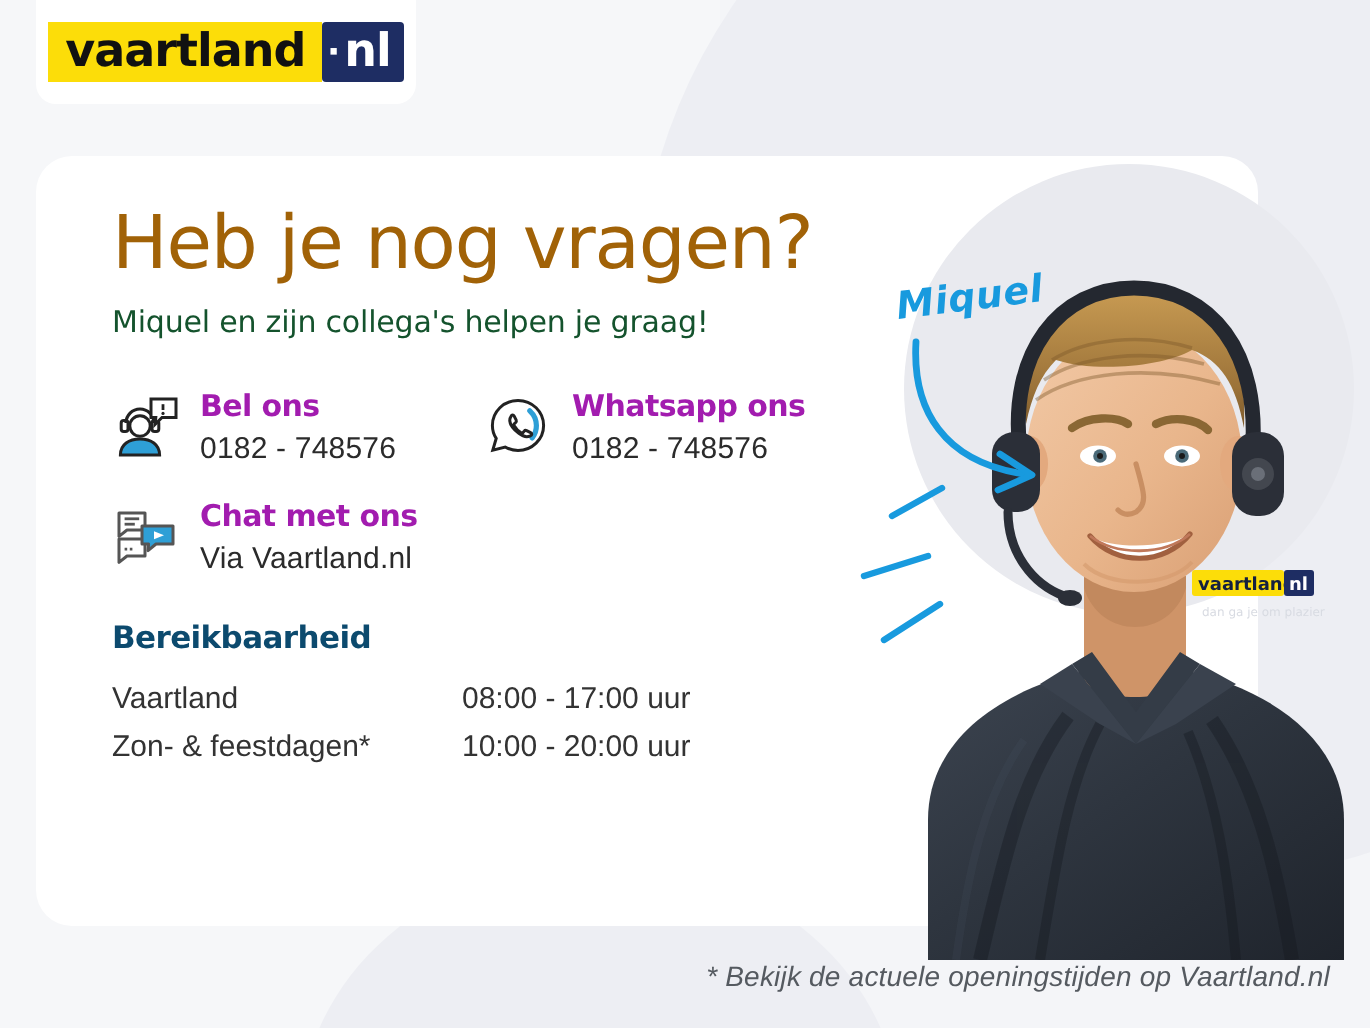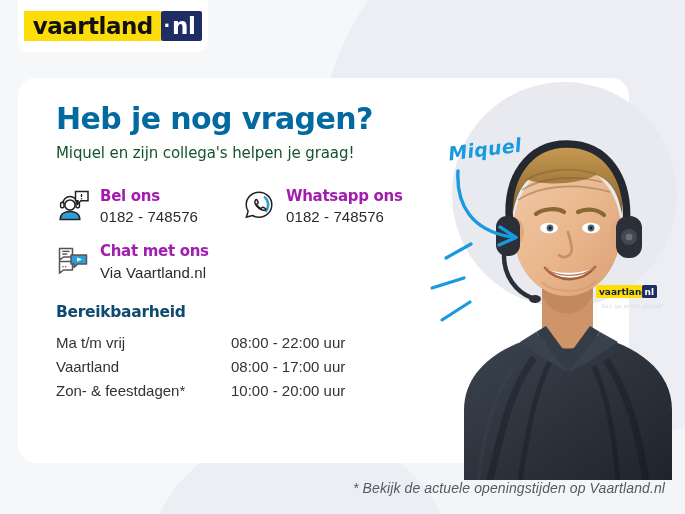--- a/index.html
+++ b/index.html
@@ -104,23 +104,23 @@
   }
 
   #card-inner {
     position: absolute;
     left: 38px; top: 24px;
     width: 400px;
   }
 
   #page-title {
     font-family: "DejaVu Sans", sans-serif;
-    font-size: 30px;
-    font-weight: bold;
-    color: #0369a1;
+    font-size: 37px;
+    font-weight: normal;
+    color: #a16207;
     letter-spacing: -0.6px;
     line-height: 1.1;
   }
   #page-subtitle {
     font-family: "DejaVu Sans", sans-serif;
     font-size: 15px;
     color: #14532d;
     margin-top: 9px;
     letter-spacing: -0.1px;
   }
@@ -319,24 +319,20 @@
             <span class="contact-title">Chat met ons</span>
             <span class="contact-sub" style="display:block">Via Vaartland.nl</span>
           </span>
         </div>
       </div>
     </div>
 
     <div id="hours-block">
       <div id="hours-title">Bereikbaarheid</div>
 
-      <div class="hours-row">
-        <span class="hours-day">Ma t/m vrij</span>
-        <span class="hours-time">08:00 - 22:00 uur</span>
-      </div>
       <div class="hours-row">
         <span class="hours-day">Vaartland</span>
         <span class="hours-time">08:00 - 17:00 uur</span>
       </div>
       <div class="hours-row">
         <span class="hours-day">Zon- &amp; feestdagen*</span>
         <span class="hours-time">10:00 - 20:00 uur</span>
       </div>
     </div>
 

